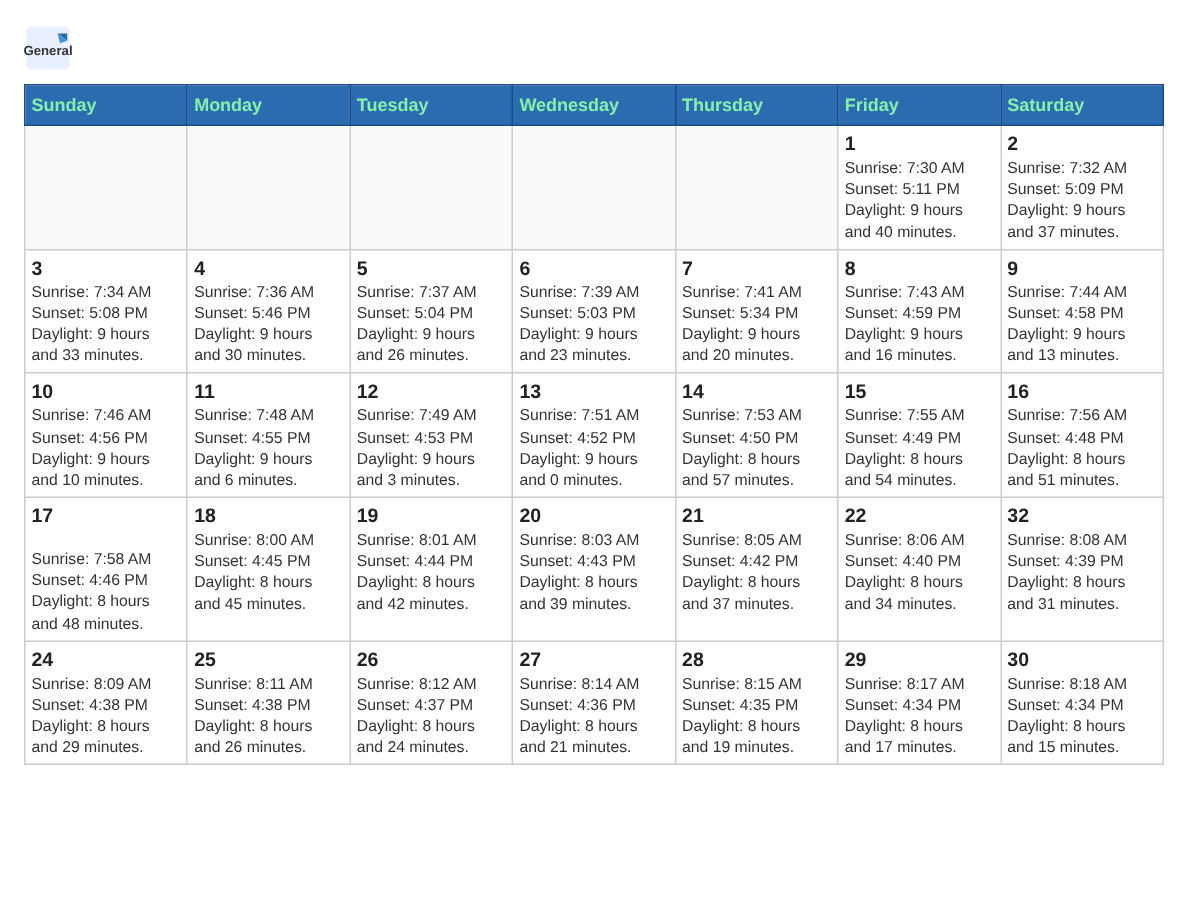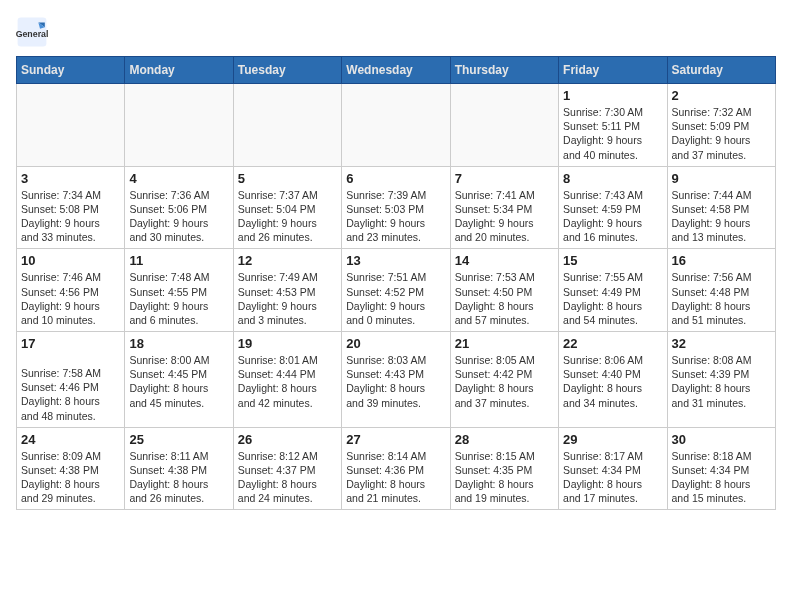--- a/index.html
+++ b/index.html
@@ -44,21 +44,21 @@
       font-size: 15px;
       color: #444;
     }
     .calendar {
       width: 100%;
       border-collapse: collapse;
       font-size: 11px;
     }
     .calendar th {
       background: #2b6cb0;
-      color: #e5e5e5;
+      color: #86efac;
       padding: 6px 4px;
       text-align: left;
       font-size: 12px;
       border: 1px solid #1a4a8a;
     }
     .calendar td {
       border: 1px solid #ccc;
       vertical-align: top;
       padding: 4px;
       width: calc(100% / 7);
@@ -143,21 +143,21 @@
         <td>
           <div class="day-number">3</div>
           <div class="day-info" style="white-space: pre-line;">Sunrise: 7:34 AM
 Sunset: 5:08 PM
 Daylight: 9 hours
 and 33 minutes.</div>
         </td>
         <td>
           <div class="day-number">4</div>
           <div class="day-info" style="white-space: pre-line;">Sunrise: 7:36 AM
-Sunset: 5:06 PM
+Sunset: 5:46 PM
 Daylight: 9 hours
 and 30 minutes.</div>
         </td>
         <td>
           <div class="day-number">5</div>
           <div class="day-info" style="white-space: pre-line;">Sunrise: 7:37 AM
 Sunset: 5:04 PM
 Daylight: 9 hours
 and 26 minutes.</div>
         </td>

